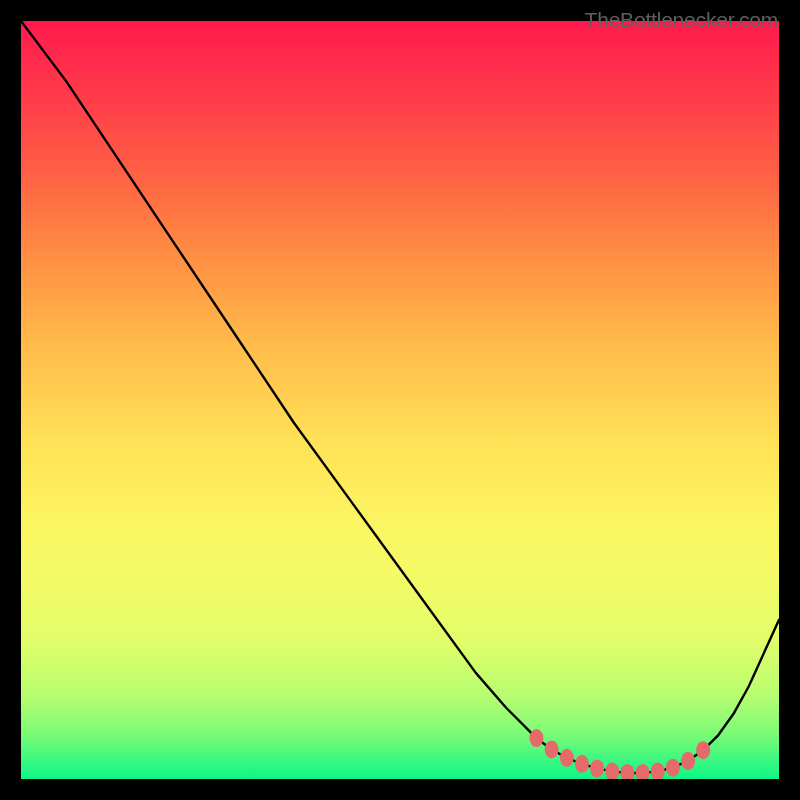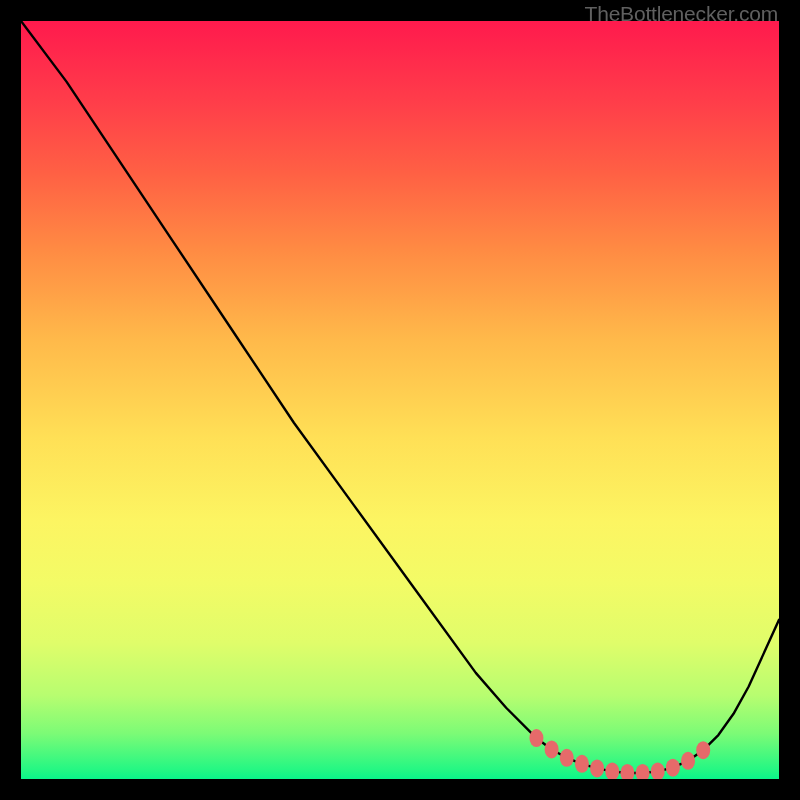--- a/index.html
+++ b/index.html
@@ -49,21 +49,21 @@
   }
   .curve-svg {
     position: absolute;
     left: 0;
     top: 0;
     width: 758px;
     height: 758px;
   }
   .title {
     position: absolute;
-    top: 2px;
+    top: 8px;
     right: 22px;
     color: #606060;
     font-size: 21px;
     font-weight: 500;
     letter-spacing: -0.2px;
   }
 </style>
 </head>
 <body>
 

